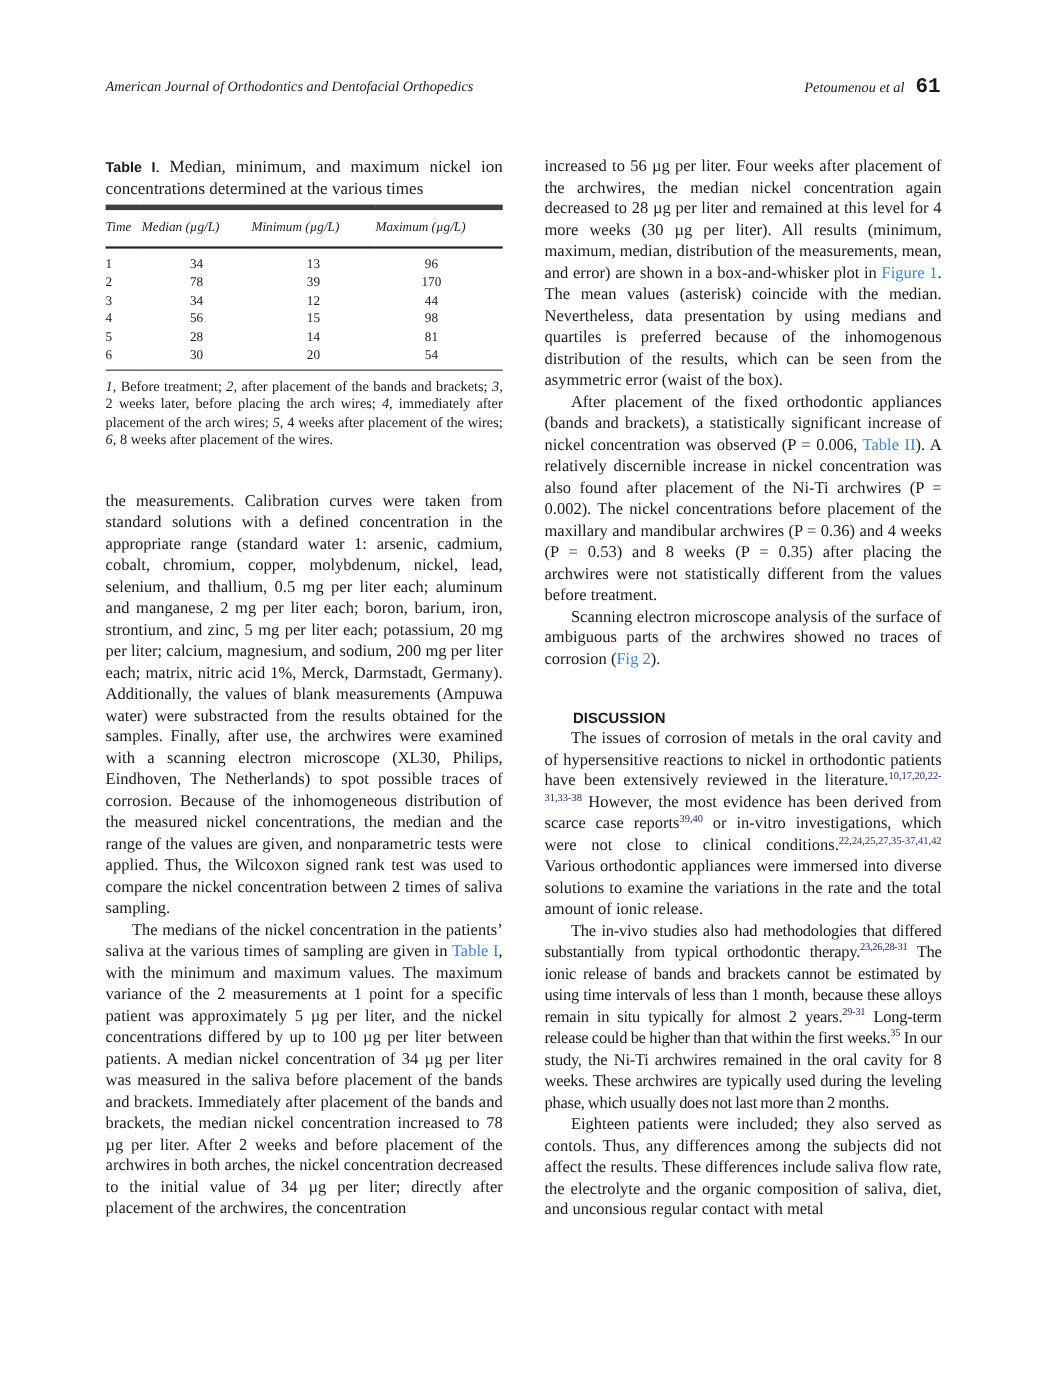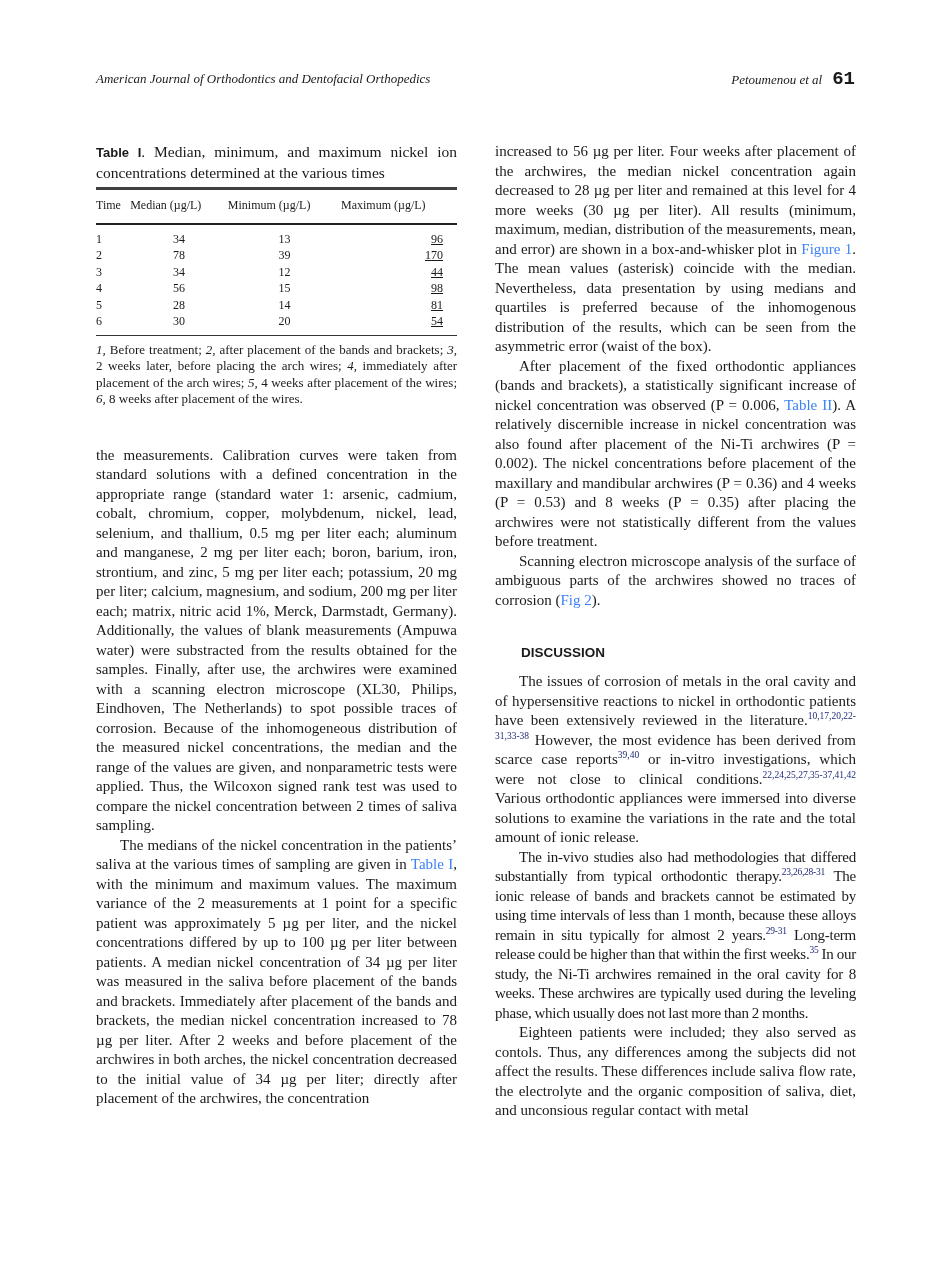--- a/index.html
+++ b/index.html
@@ -11,37 +11,37 @@
   .hdr-right .author { font-style: italic; }
   .hdr-right .page { font-family: Liberation Mono, monospace; font-weight: bold; font-size: 19px; margin-left: 10px; }
 
   .col { position: absolute; width: 361px; font-size: 15px; line-height: 19.5px; text-align: justify; }
   .col-left { left: 96px; top: 142px; }
   .col-right { left: 495px; top: 142px; }
 
   .tbl-caption { font-size: 15.5px; line-height: 19.5px; text-align: justify; }
   .tbl-caption .lbl { font-family: "Liberation Sans", "DejaVu Sans", sans-serif; font-weight: bold; font-size: 13px; }
   table.data { width: 100%; border-collapse: collapse; margin-top: 5px; font-size: 12px; }
-  table.data thead th { font-weight: normal; padding: 6px 0 7px 0; border-top: 3px solid #404040; border-bottom: 2px solid #222; }
+  table.data thead th { font-weight: normal; font-style: italic; padding: 6px 0 7px 0; border-top: 5px solid #404040; border-bottom: 2px solid #222; }
   table.data thead th:first-child { text-align: left; }
   table.data tbody td { padding: 0; line-height: 16.5px; text-align: center; }
   table.data tbody td:first-child { text-align: left; }
-  table.data tbody td:last-child { text-align: right; padding-right: 14px; text-decoration: underline; }
+  table.data tbody td:last-child { padding-right: 14px; }
   table.data tbody tr:first-child td { padding-top: 6px; }
   table.data tbody tr:last-child td { padding-bottom: 5px; border-bottom: 1px solid #333; }
   .tbl-note { font-size: 13px; line-height: 16.5px; margin-top: 6px; text-align: justify; }
   .tbl-note i { font-style: italic; }
 
   p { margin: 0; }
   .indent { text-indent: 24px; }
   .gap-top { margin-top: 38px; }
   h2 { font-family: "Liberation Sans", "DejaVu Sans", sans-serif; font-weight: bold; font-size: 13.5px;
        margin: 0; line-height: 19px; }
   .h-results { margin-top: 16px; margin-bottom: 5px; }
-  .h-discussion { margin-top: 33px; margin-bottom: 10px; padding-left: 26px; }
+  .h-discussion { margin-top: 33px; margin-bottom: 0; padding-left: 26px; }
   .link { color: #3b82f6; }
   sup { font-size: 9.5px; line-height: 0; color: #1f2a7a; vertical-align: 6px; }
   .tight { letter-spacing: -0.25px; word-spacing: -0.5px; }
 </style>
 </head>
 <body>
 
 <div class="hdr-left">
   <div>American Journal of Orthodontics and Dentofacial Orthopedics</div>
 </div>

